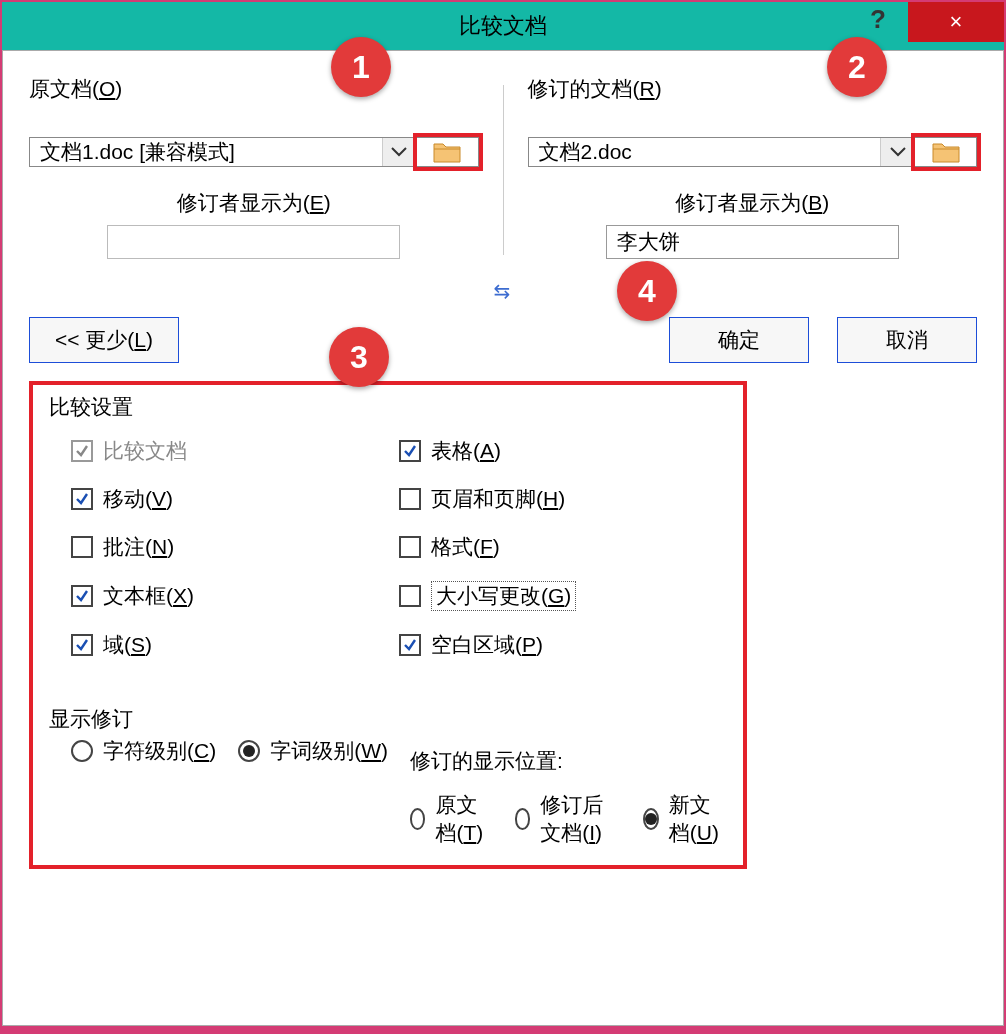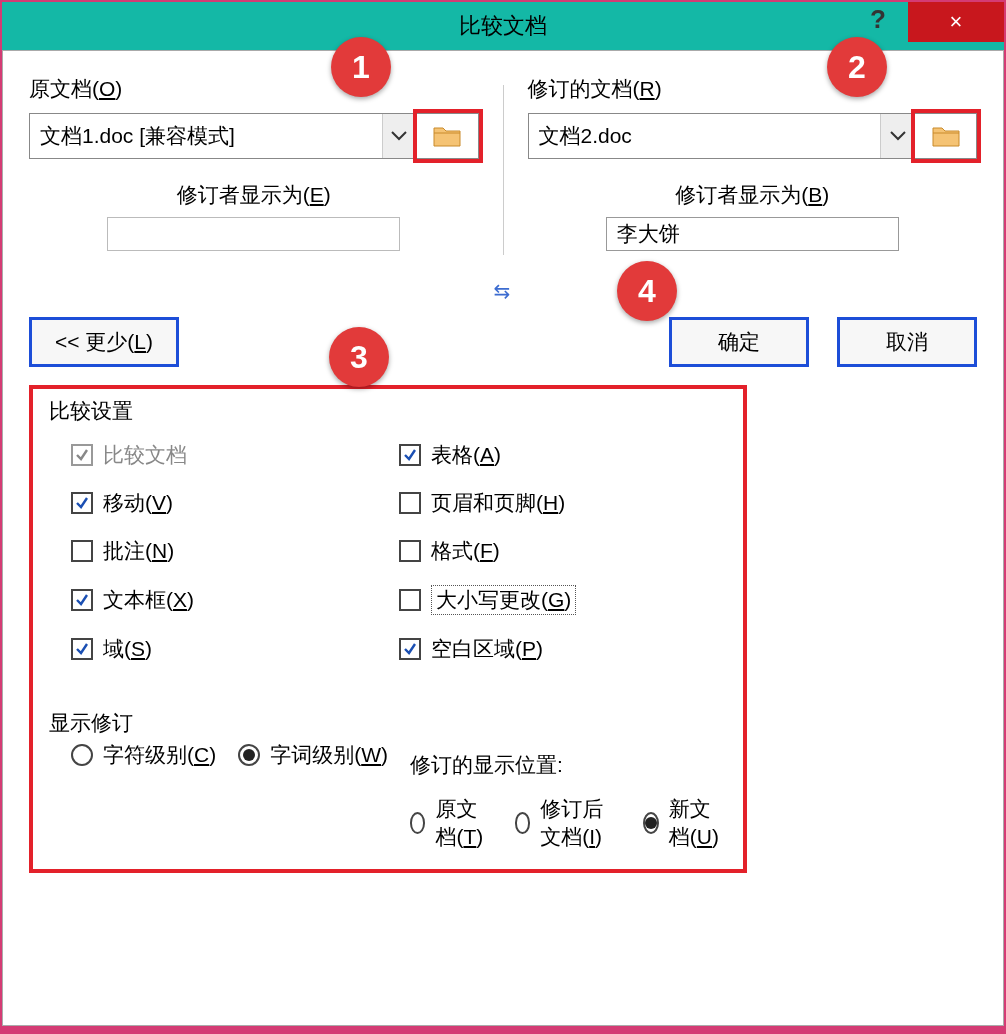--- a/index.html
+++ b/index.html
@@ -66,21 +66,22 @@
     margin-top: 10px;
     height: 170px;
   }
   .side-label {
     font-size: 21px;
     margin-bottom: 10px;
   }
   .combo-row {
     display: flex;
     align-items: stretch;
-    height: 46px;
+    height: 30px;
+    margin-top: 24px;
   }
   .combo {
     flex: 1;
     display: flex;
     border: 1px solid #888;
   }
   .combo input {
     flex: 1;
     border: none;
     padding: 4px 10px;
@@ -128,21 +129,21 @@
     font-size: 20px;
     margin: 24px 0 14px 0;
     letter-spacing: 2px;
   }
   .btnrow {
     display: flex;
     align-items: center;
     gap: 28px;
   }
   .btn {
-    border: 3px solid #1d4ed8;
+    border: 1px solid #1d4ed8;
     background: #f7f7f7;
     padding: 8px 18px;
     font-size: 21px;
     min-width: 140px;
     text-align: center;
     cursor: pointer;
   }
   .btn.less { min-width: 150px; padding: 8px 14px; }
   .spacer { flex:1; }
 

